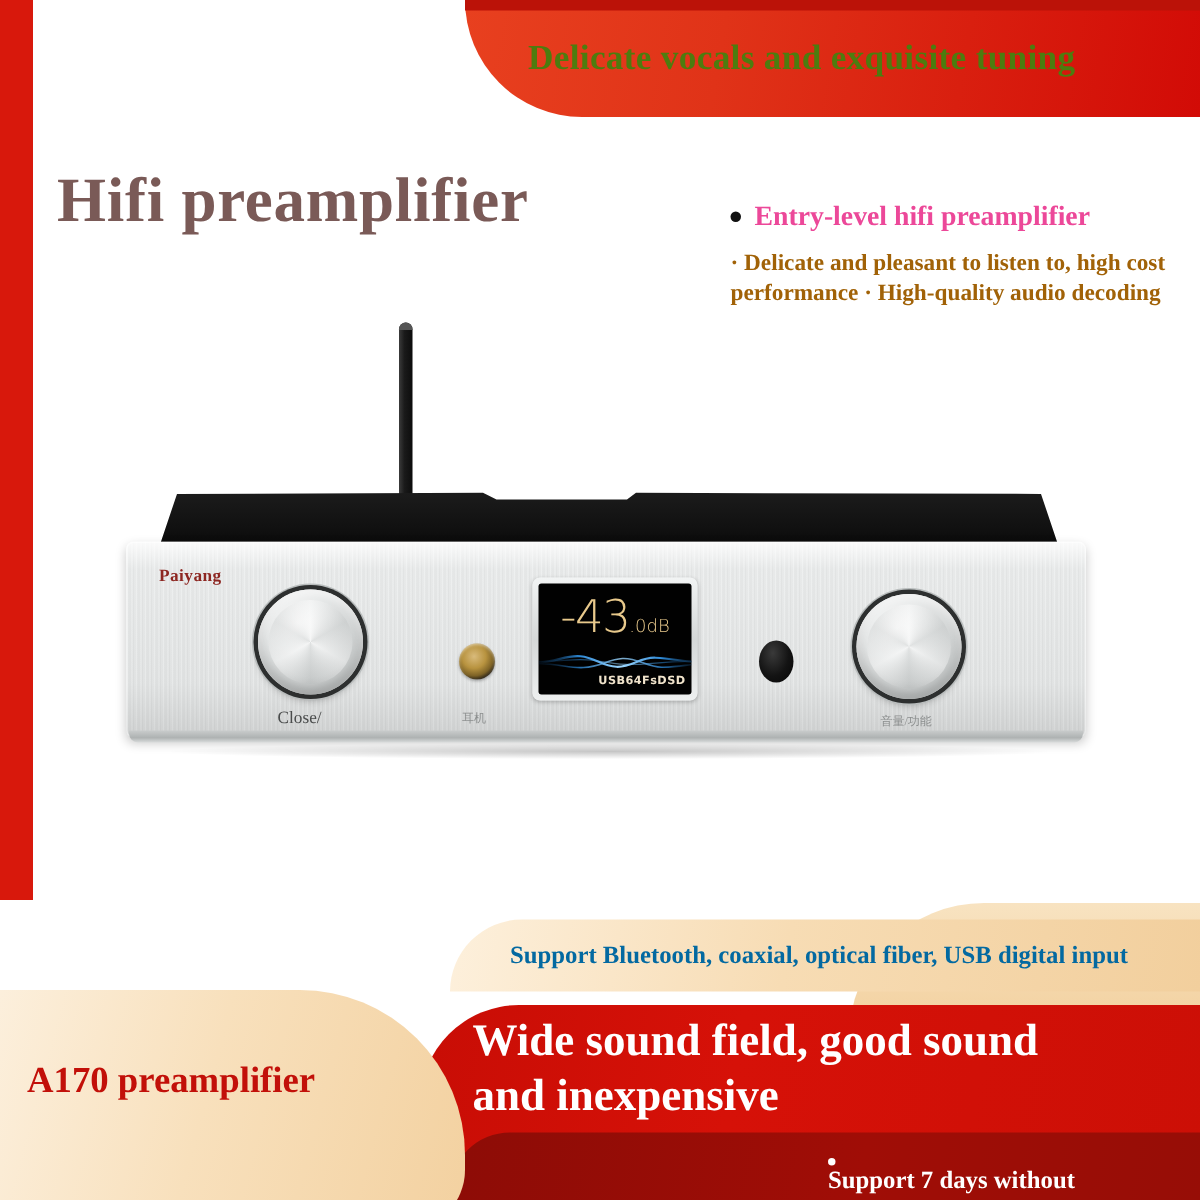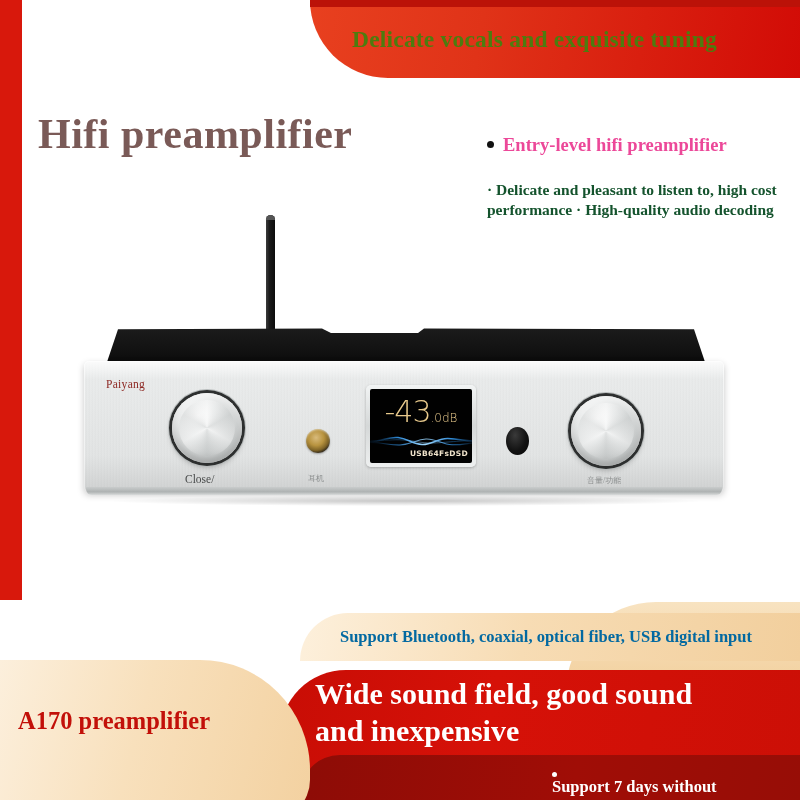--- a/index.html
+++ b/index.html
@@ -86,24 +86,24 @@
   .bullet-dot {
     display: inline-block;
     width: 7px;
     height: 7px;
     border-radius: 50%;
     background: #111111;
     margin: 6px 9px 0 0;
     flex: 0 0 auto;
   }
   .bullet-body {
-    margin-top: 24px;
+    margin-top: 10px;
     font-size: 15.5px;
     font-weight: bold;
-    color: #14532d;
+    color: #a16207;
     line-height: 1.28;
   }
 
   
   .cream-band {
     position: absolute;
     left: 300px;
     top: 613px;
     width: 500px;
     height: 48px;
@@ -270,21 +270,21 @@
     width: 584px;
     height: 10px;
     background: radial-gradient(ellipse at center, rgba(0,0,0,0.22) 0%, rgba(0,0,0,0) 72%);
   }
 
   .brand {
     position: absolute;
     left: 22px;
     top: 17px;
     font-size: 11.5px;
-    font-weight: normal;
+    font-weight: bold;
     color: #8d2722;
     letter-spacing: 0.3px;
   }
 
   .knob {
     position: absolute;
     width: 70px;
     height: 70px;
     border-radius: 50%;
     background:
@@ -348,21 +348,21 @@
     top: 66px;
     width: 23px;
     height: 28px;
     border-radius: 50%;
     background: radial-gradient(ellipse at 40% 30%, #3a3a3a 0%, #131313 55%, #050505 100%);
   }
 
   
   .display-bezel {
     position: absolute;
-    left: 282px;
+    left: 271px;
     top: 24px;
     width: 110px;
     height: 82px;
     border-radius: 5px;
     background: linear-gradient(180deg, #f2f4f4 0%, #d5d8d8 50%, #eef0f0 100%);
     box-shadow: 0 1px 3px rgba(0,0,0,0.25);
     padding: 4px;
     box-sizing: border-box;
   }
   .display {

